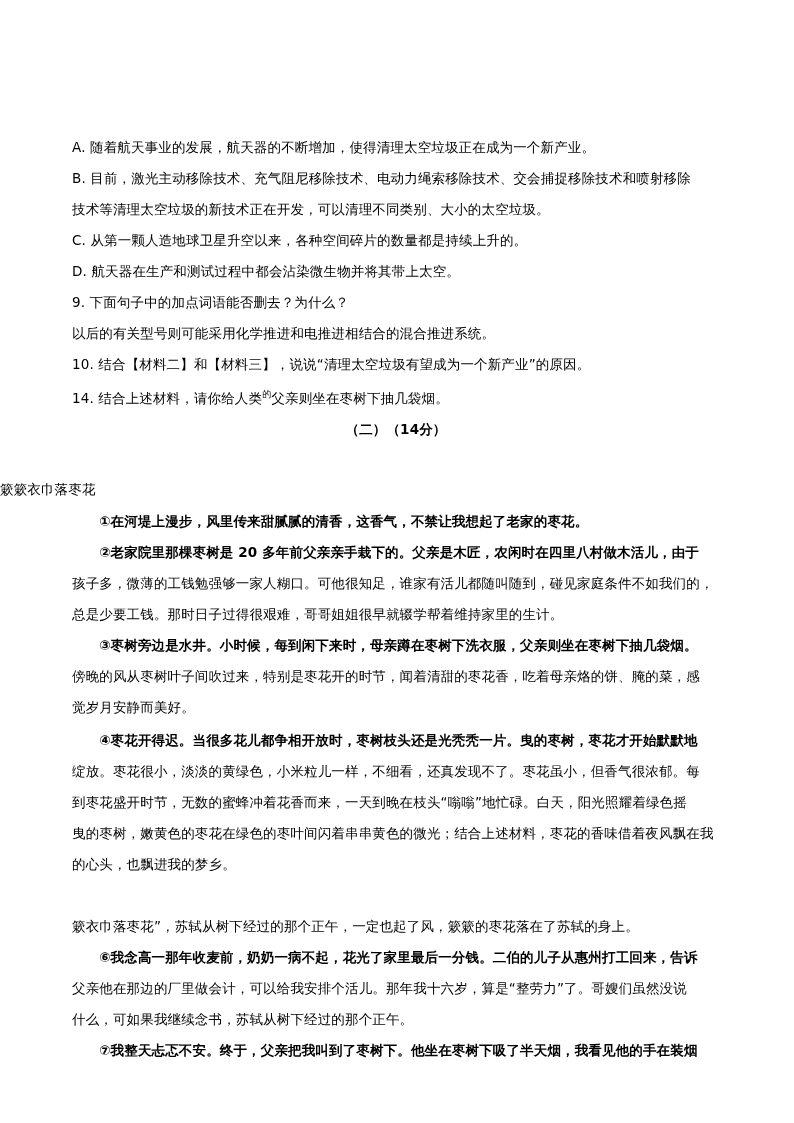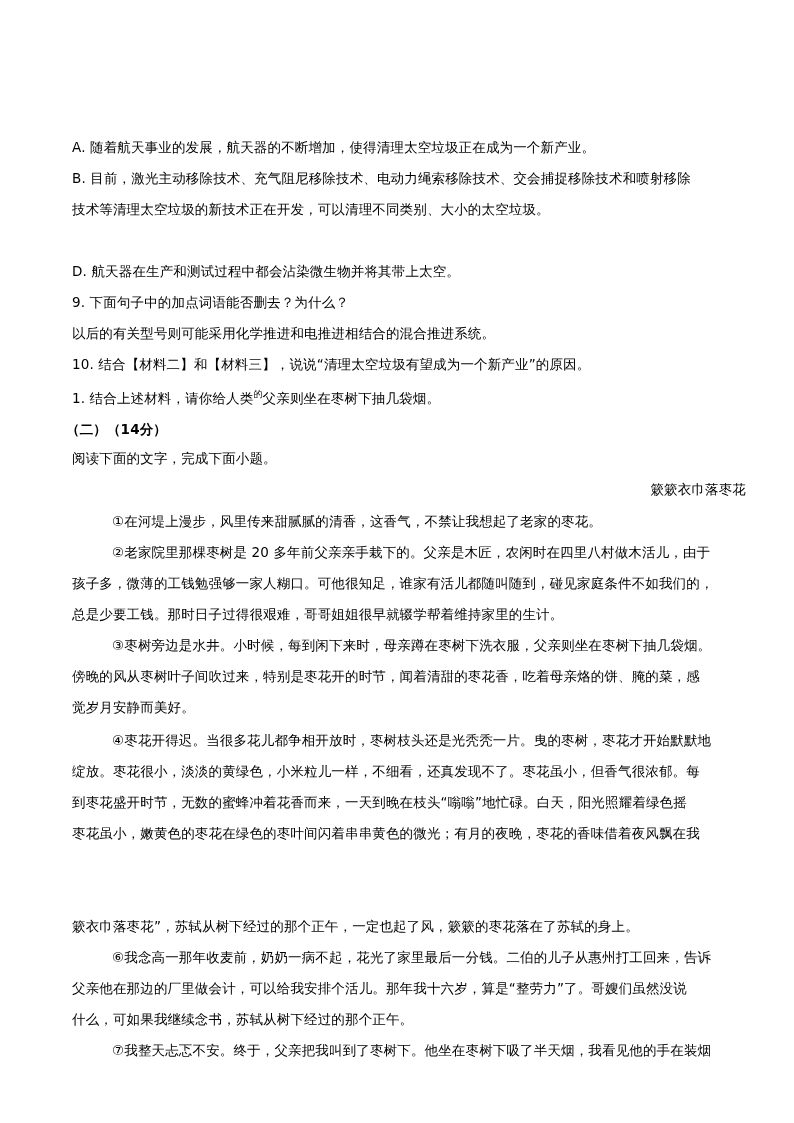--- a/index.html
+++ b/index.html
@@ -7,57 +7,58 @@
     width: 794px; height: 1123px; position: relative; overflow: hidden;
     font-family: "DejaVu Sans", "Liberation Sans", sans-serif;
     color: #000000;
   }
   .page { position: absolute; left: 0; top: 0; width: 794px; height: 1123px; margin-top: 34px; }
   .line {
     position: absolute; left: 72px; width: 660px;
     font-size: 13.5px; line-height: 20px; white-space: nowrap;
     letter-spacing: 0.15px;
   }
-  .indent { left: 112px; width: 633px; }
-  .bold { font-weight: bold; }
-  .center { left: 12px; width: 734px; text-align: right; }
+  .indent { left: 99px; width: 633px; font-weight: bold; }
+  .bold { font-weight: bold; text-align: center; }
+  .center { left: 0; width: 734px; text-align: left; }
   .sup { font-size: 9px; position: relative; top: -6px; }
 </style>
 </head>
 <body>
 
 <div class="page">
   <div class="line" style="top:103px">A. 随着航天事业的发展，航天器的不断增加，使得清理太空垃圾正在成为一个新产业。</div>
   <div class="line" style="top:134px">B. 目前，激光主动移除技术、充气阻尼移除技术、电动力绳索移除技术、交会捕捉移除技术和喷射移除</div>
   <div class="line" style="top:165px">技术等清理太空垃圾的新技术正在开发，可以清理不同类别、大小的太空垃圾。</div>
+  <div class="line" style="top:196px">C. 从第一颗人造地球卫星升空以来，各种空间碎片的数量都是持续上升的。</div>
   <div class="line" style="top:227px">D. 航天器在生产和测试过程中都会沾染微生物并将其带上太空。</div>
   <div class="line" style="top:258px">9. 下面句子中的加点词语能否删去？为什么？</div>
   <div class="line" style="top:289px">以后的有关型号则可能采用化学推进和电推进相结合的混合推进系统。</div>
   <div class="line" style="top:320px">10. 结合【材料二】和【材料三】，说说“清理太空垃圾有望成为一个新产业”的原因。</div>
   <div class="line" style="top:354px">
-    <span>1. 结合上述材料，请你给人类</span><span class="sup">的</span><span>父亲则坐在枣树下抽几袋烟。</span>
+    <span>14. 结合上述材料，请你给人类</span><span class="sup">的</span><span>父亲则坐在枣树下抽几袋烟。</span>
   </div>
   <div class="line bold" style="top:385px; left:66px">（二）（14分）</div>
-  <div class="line" style="top:414px">阅读下面的文字，完成下面小题。</div>
   <div class="line center" style="top:445px">簌簌衣巾落枣花</div>
 
   <div class="line indent" style="top:477px">①在河堤上漫步，风里传来甜腻腻的清香，这香气，不禁让我想起了老家的枣花。</div>
 
   <div class="line indent" style="top:508px">②老家院里那棵枣树是 20 多年前父亲亲手栽下的。父亲是木匠，农闲时在四里八村做木活儿，由于</div>
   <div class="line" style="top:539px">孩子多，微薄的工钱勉强够一家人糊口。可他很知足，谁家有活儿都随叫随到，碰见家庭条件不如我们的，</div>
   <div class="line" style="top:570px">总是少要工钱。那时日子过得很艰难，哥哥姐姐很早就辍学帮着维持家里的生计。</div>
 
   <div class="line indent" style="top:601px">③枣树旁边是水井。小时候，每到闲下来时，母亲蹲在枣树下洗衣服，父亲则坐在枣树下抽几袋烟。</div>
   <div class="line" style="top:632px">傍晚的风从枣树叶子间吹过来，特别是枣花开的时节，闻着清甜的枣花香，吃着母亲烙的饼、腌的菜，感</div>
   <div class="line" style="top:663px">觉岁月安静而美好。</div>
 
   <div class="line indent" style="top:696px">④枣花开得迟。当很多花儿都争相开放时，枣树枝头还是光秃秃一片。曳的枣树，枣花才开始默默地</div>
   <div class="line" style="top:727px">绽放。枣花很小，淡淡的黄绿色，小米粒儿一样，不细看，还真发现不了。枣花虽小，但香气很浓郁。每</div>
   <div class="line" style="top:758px">到枣花盛开时节，无数的蜜蜂冲着花香而来，一天到晚在枝头“嗡嗡”地忙碌。白天，阳光照耀着绿色摇</div>
-  <div class="line" style="top:789px">枣花虽小，嫩黄色的枣花在绿色的枣叶间闪着串串黄色的微光；有月的夜晚，枣花的香味借着夜风飘在我</div>
+  <div class="line" style="top:789px">曳的枣树，嫩黄色的枣花在绿色的枣叶间闪着串串黄色的微光；结合上述材料，枣花的香味借着夜风飘在我</div>
+  <div class="line" style="top:820px">的心头，也飘进我的梦乡。</div>
 
   <div class="line" style="top:882px">簌衣巾落枣花”，苏轼从树下经过的那个正午，一定也起了风，簌簌的枣花落在了苏轼的身上。</div>
 
   <div class="line indent" style="top:913px">⑥我念高一那年收麦前，奶奶一病不起，花光了家里最后一分钱。二伯的儿子从惠州打工回来，告诉</div>
   <div class="line" style="top:944px">父亲他在那边的厂里做会计，可以给我安排个活儿。那年我十六岁，算是“整劳力”了。哥嫂们虽然没说</div>
   <div class="line" style="top:975px">什么，可如果我继续念书，苏轼从树下经过的那个正午。</div>
 
   <div class="line indent" style="top:1006px">⑦我整天忐忑不安。终于，父亲把我叫到了枣树下。他坐在枣树下吸了半天烟，我看见他的手在装烟</div>
 </div>
 

